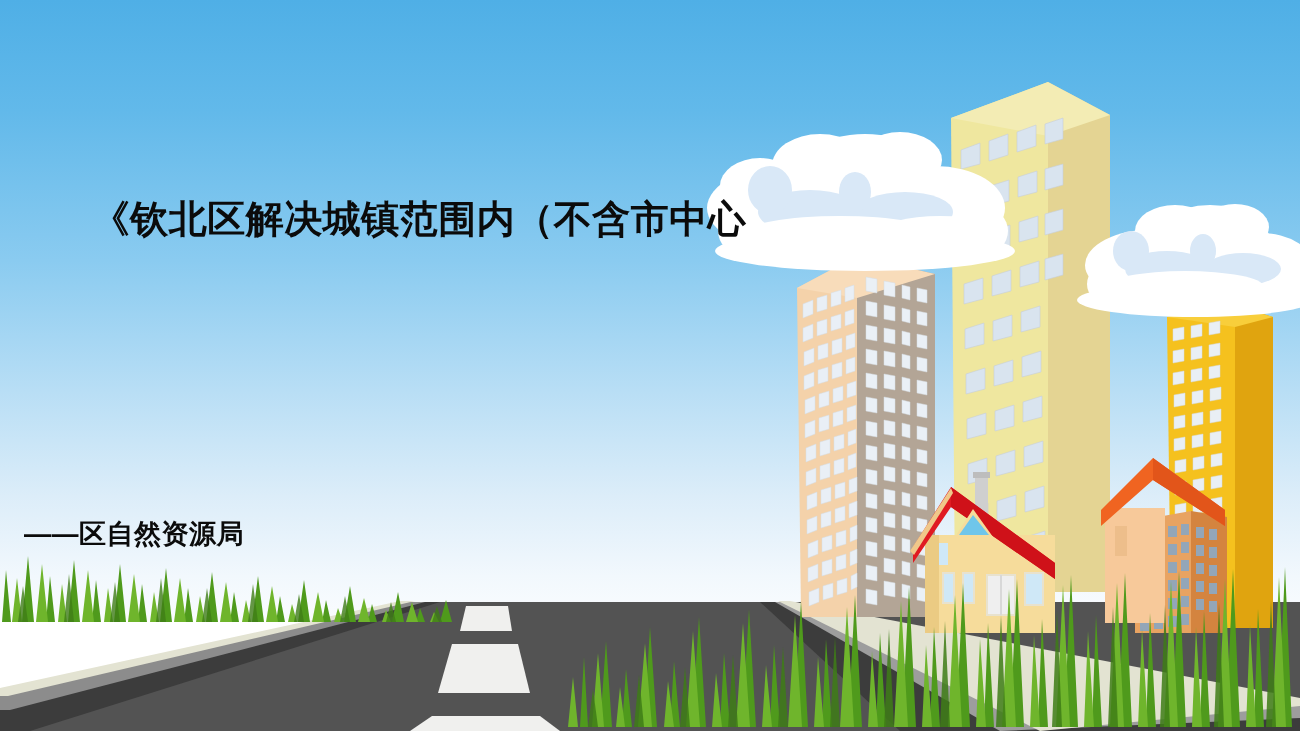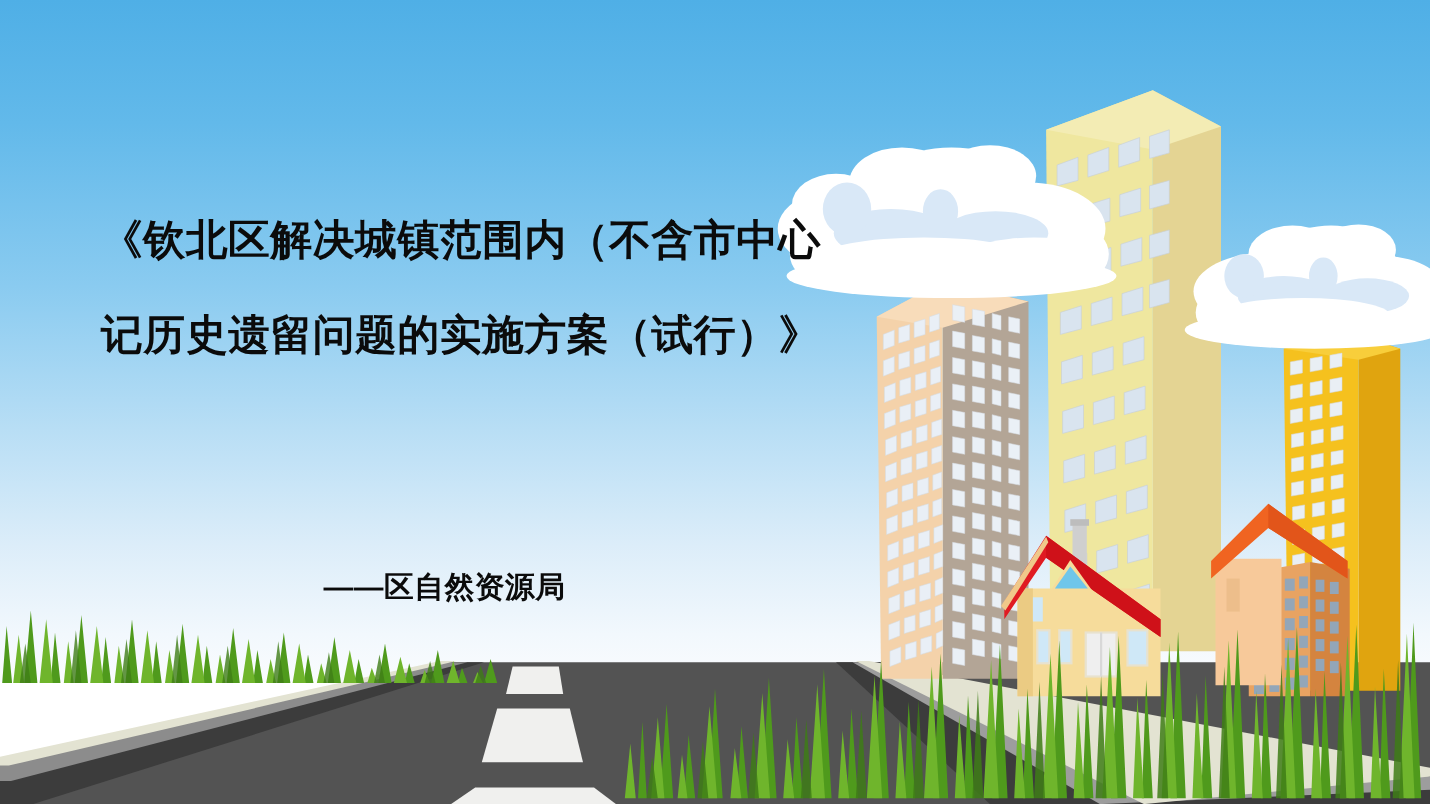--- a/index.html
+++ b/index.html
@@ -56,21 +56,21 @@
     font-size:38px;
     line-height:80px;
     color:#0b0b0b;
     letter-spacing:0.5px;
   }
   .attribution{
     position:absolute;
     left:24px;
     top:516px;
     width:790px;
-    text-align:center;
+    text-align:left;
     padding-right:30px;
     box-sizing:border-box;
     z-index:40;
     font-family:"Liberation Sans","DejaVu Sans",sans-serif;
     font-weight:bold;
     font-size:27px;
     color:#0b0b0b;
     letter-spacing:0.5px;
   }
 </style>
@@ -520,18 +520,17 @@
         <path d="M18,70 L23,34 L28,70 Z M64,70 L69,22 L74,70 Z M110,70 L115,30 L120,70 Z
                  M156,70 L161,26 L166,70 Z M202,70 L207,36 L212,70 Z M248,70 L253,32 L258,70 Z
                  M294,70 L299,42 L304,70 Z M340,70 L345,44 L350,70 Z M386,70 L391,50 L396,70 Z
                  M432,70 L437,54 L442,70 Z"></path>
       </g>
     </svg>
   </div>
 
   <div class="title-block">
     <div class="title-line">《钦北区解决城镇范围内（不含市中心</div>
-    <div class="title-line">记历史遗留问题的实施方案（试行）》</div>
   </div>
 
   <div class="attribution">——区自然资源局</div>
 
 </div>
 
 </body></html>

